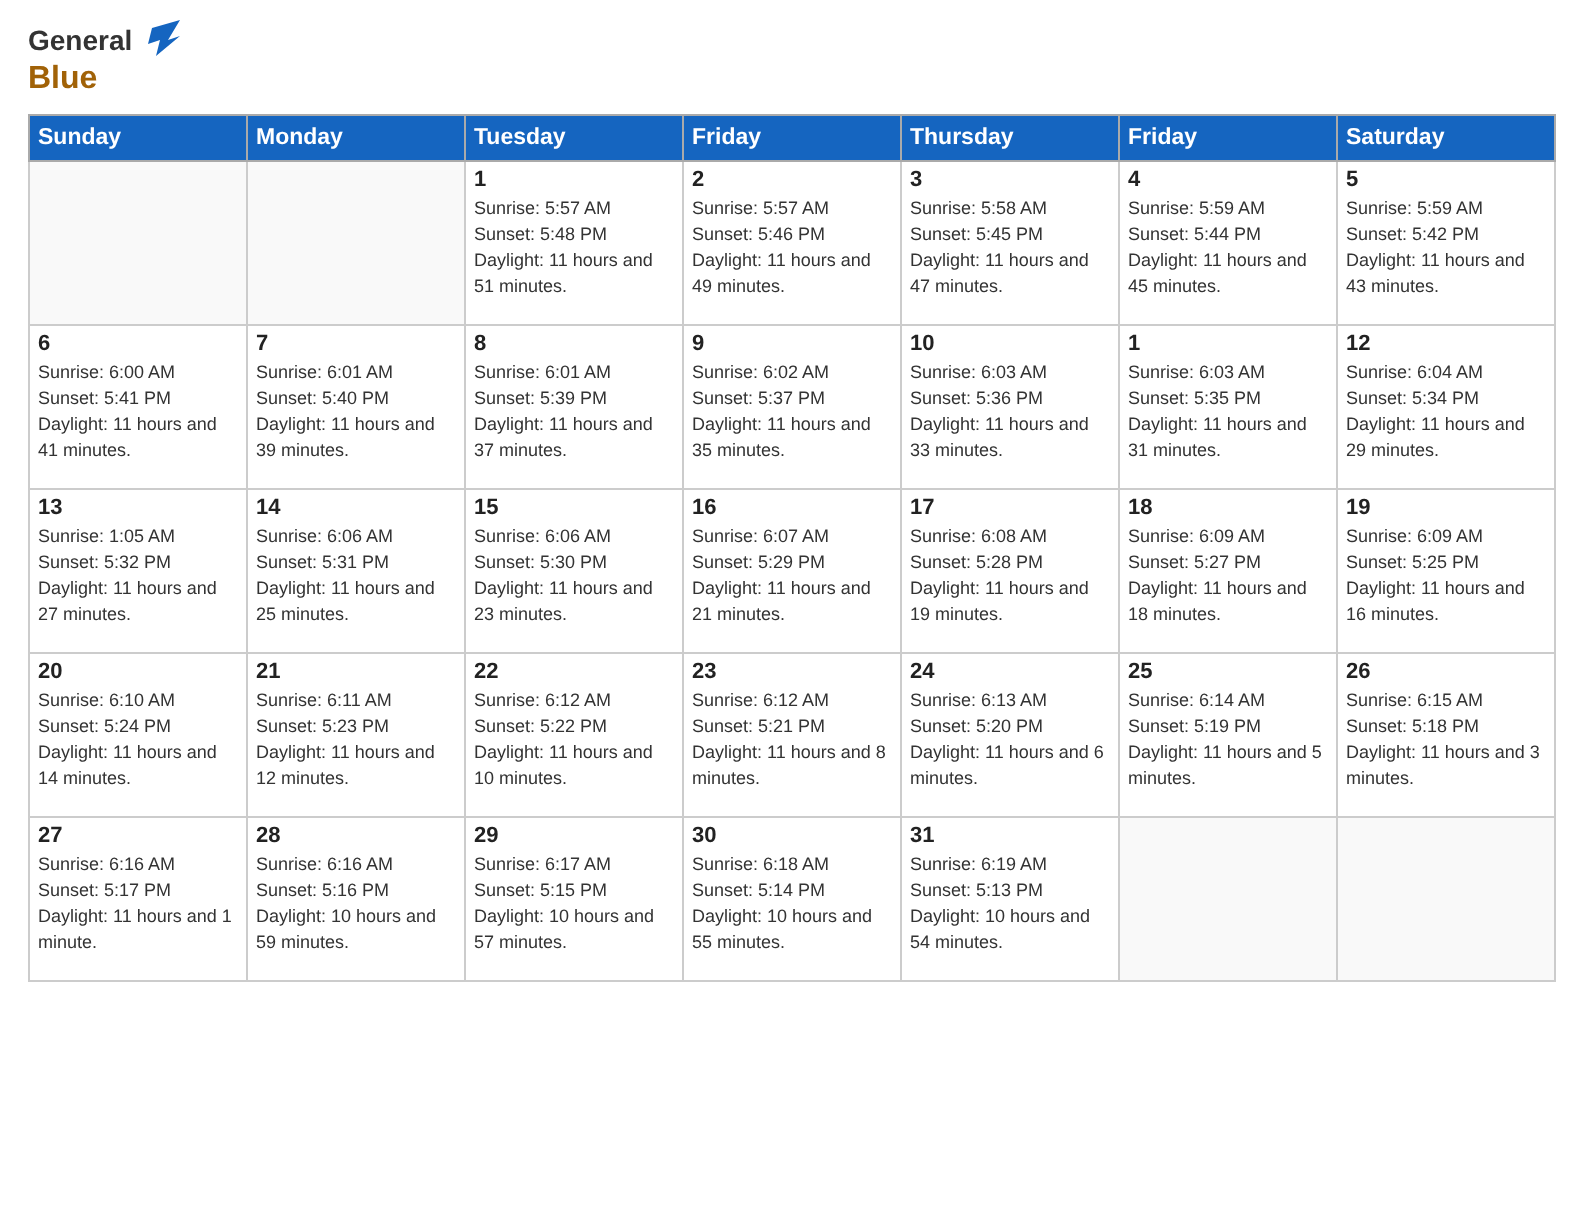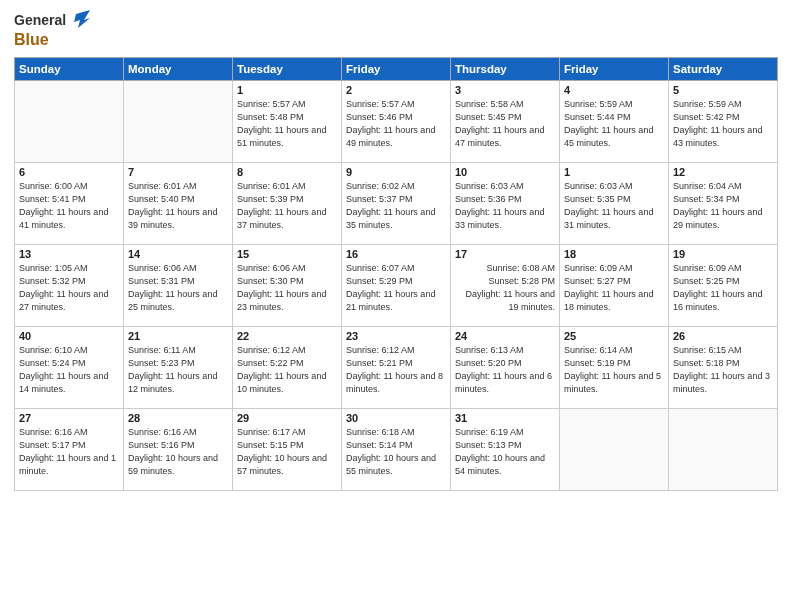--- a/index.html
+++ b/index.html
@@ -215,40 +215,40 @@
 Daylight: 11 hours and 23 minutes.</div>
           </td>
           <td>
             <span class="day-num">16</span>
             <div class="day-info" style="white-space: pre-line;">Sunrise: 6:07 AM
 Sunset: 5:29 PM
 Daylight: 11 hours and 21 minutes.</div>
           </td>
           <td>
             <span class="day-num">17</span>
-            <div class="day-info" style="white-space: pre-line; text-align: right;">Sunrise: 6:08 AM
+            <div class="day-info" style="white-space: pre-line;">Sunrise: 6:08 AM
 Sunset: 5:28 PM
 Daylight: 11 hours and 19 minutes.</div>
           </td>
           <td>
             <span class="day-num">18</span>
             <div class="day-info" style="white-space: pre-line;">Sunrise: 6:09 AM
 Sunset: 5:27 PM
 Daylight: 11 hours and 18 minutes.</div>
           </td>
           <td>
             <span class="day-num">19</span>
             <div class="day-info" style="white-space: pre-line;">Sunrise: 6:09 AM
 Sunset: 5:25 PM
 Daylight: 11 hours and 16 minutes.</div>
           </td>
         </tr>
         <tr>
           <td>
-            <span class="day-num">40</span>
+            <span class="day-num">20</span>
             <div class="day-info" style="white-space: pre-line;">Sunrise: 6:10 AM
 Sunset: 5:24 PM
 Daylight: 11 hours and 14 minutes.</div>
           </td>
           <td>
             <span class="day-num">21</span>
             <div class="day-info" style="white-space: pre-line;">Sunrise: 6:11 AM
 Sunset: 5:23 PM
 Daylight: 11 hours and 12 minutes.</div>
           </td>

